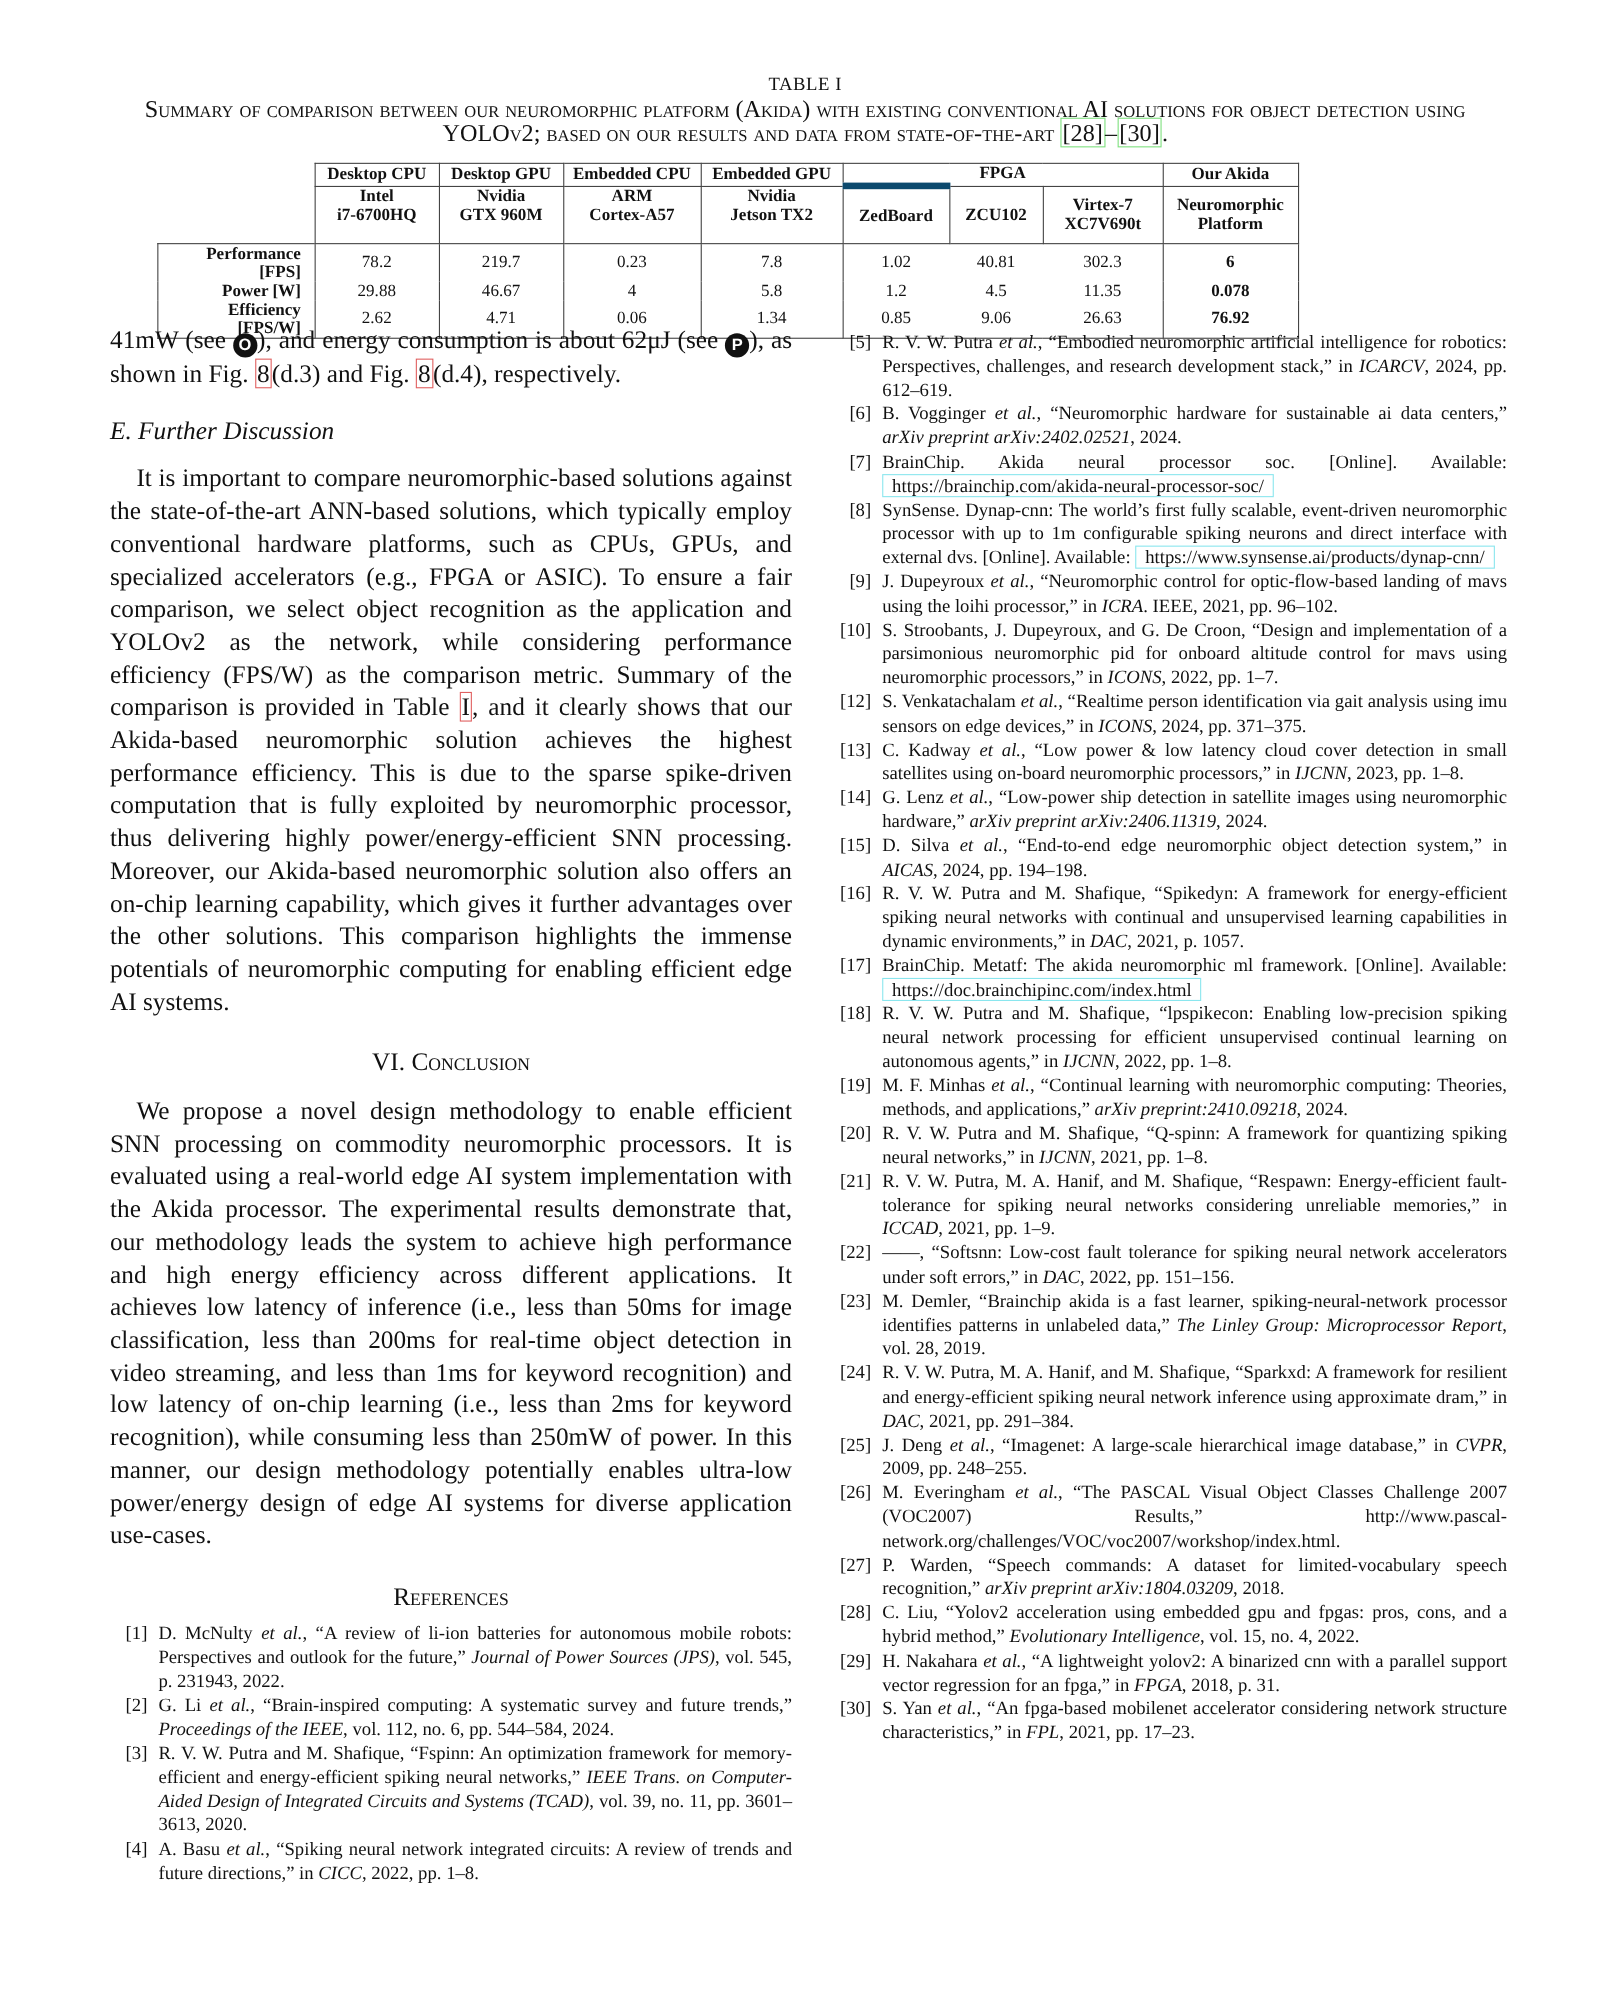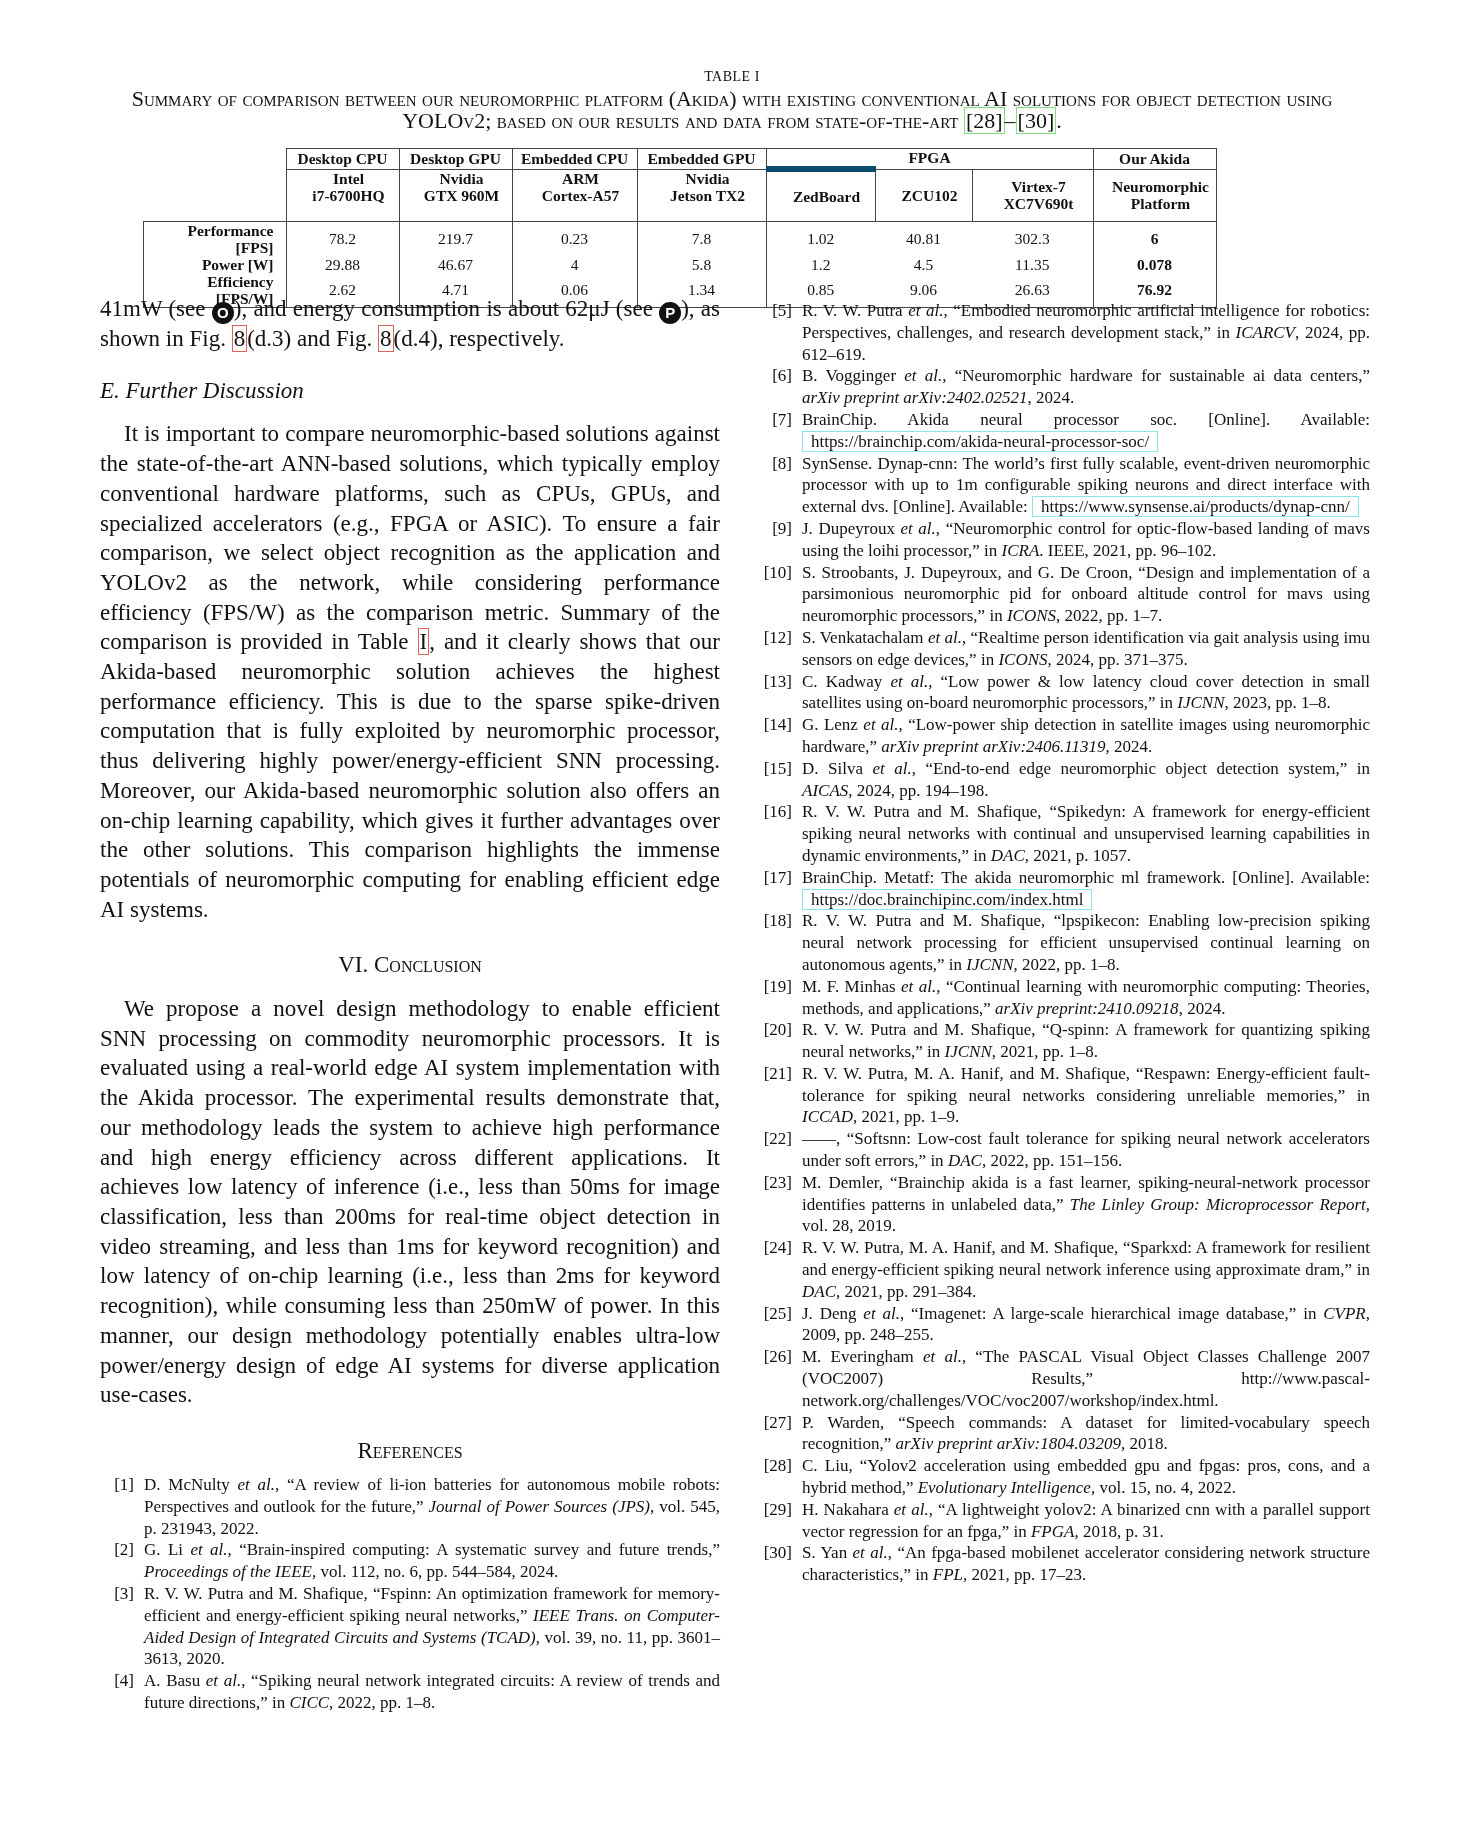--- a/index.html
+++ b/index.html
@@ -1,34 +1,34 @@
 <!DOCTYPE html>
 <html><head>
 <meta charset="utf-8">
 <style>
   html, body { margin: 0; padding: 0; background: #fff; }
   body {
     width: 1464px; height: 1832px; position: relative; overflow: hidden;
     font-family: "Liberation Serif", "DejaVu Serif", serif; color: #111;
   }
   .caption { position: absolute; left: 100px; width: 1264px; top: 66px; text-align: center; }
-  .caption .label { font-size: 14px; letter-spacing: 0.5px; line-height: 22px; }
+  .caption .label { font-size: 17px; letter-spacing: 0.5px; line-height: 22px; }
   .caption .text { font-size: 22px; font-variant: small-caps; line-height: 22px; margin-top: 0px; }
   .cite-g { border: 1.5px solid #7ee07e; padding: 0 1px; }
   .cite-r { border: 1.5px solid #e06060; padding: 0 1px; }
   .link-c { border: 1.5px solid #8ae6ee; padding: 0 8px; }
 
   table.cmp {
     position: absolute; left: 143px; top: 148px; border-collapse: collapse;
     font-size: 15.5px; line-height: 17px; text-align: center;
   }
   table.cmp td, table.cmp th { padding: 0 6px; border-left: 1.4px solid #444; border-right: 1.4px solid #444; }
   table.cmp th { font-weight: bold; }
   table.cmp .hdr1 th { border-top: 1.4px solid #444; border-bottom: 1px solid #444; text-align: center; }
-  table.cmp .hdr2 th { border-bottom: 1.4px solid #444; padding-left: 18px; }
+  table.cmp .hdr2 th { border-bottom: 1.4px solid #444; }
   table.cmp td.rl { font-weight: bold; text-align: right; padding-right: 12px; }
   table.cmp tr.last td { border-bottom: 1.4px solid #444; }
   table.cmp th.empty { border: none !important; }
   table.cmp td.bold { font-weight: bold; }
   table.cmp tr.first td { border-top: 1.4px solid #444; }
 
   .col-left { position: absolute; left: 100px; width: 620px; top: 294px; font-size: 23px; line-height: 29.7px; text-align: justify; }
   .col-left p { margin: 0; }
   .col-left .indent { text-indent: 24px; }
   .sec-e { font-style: italic; margin-top: 22px !important; margin-bottom: 14px !important; }

